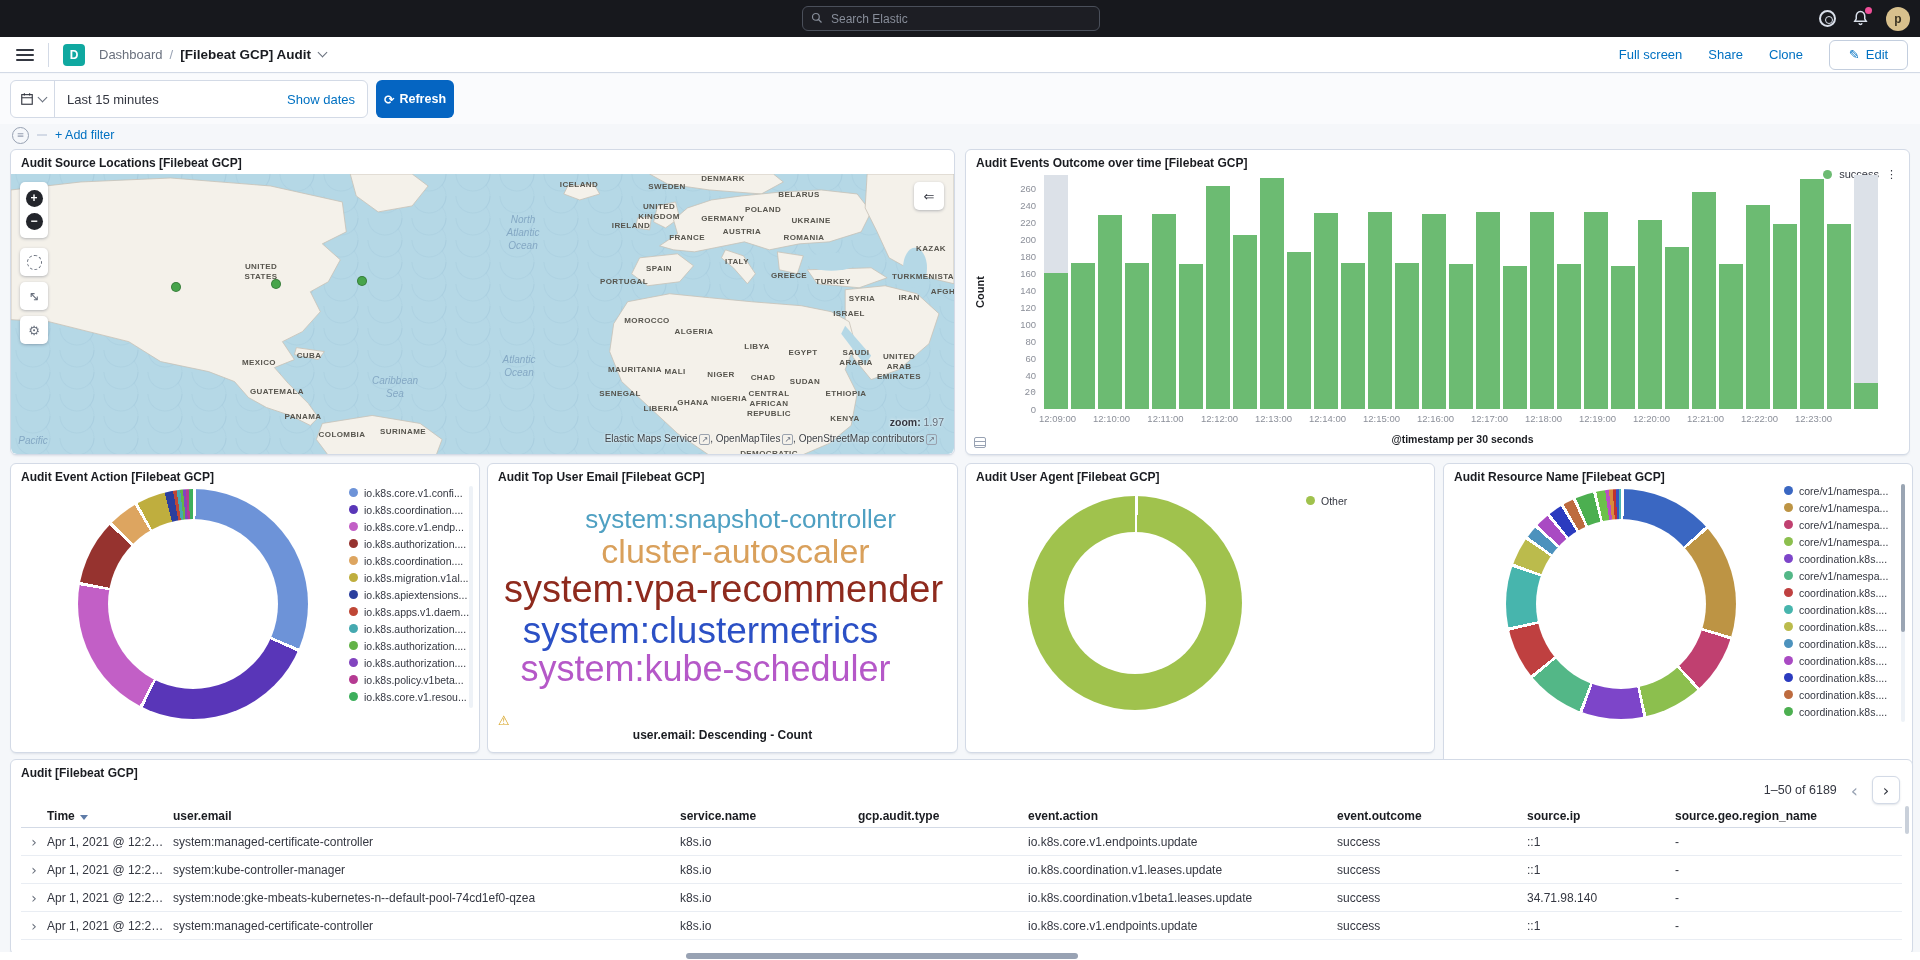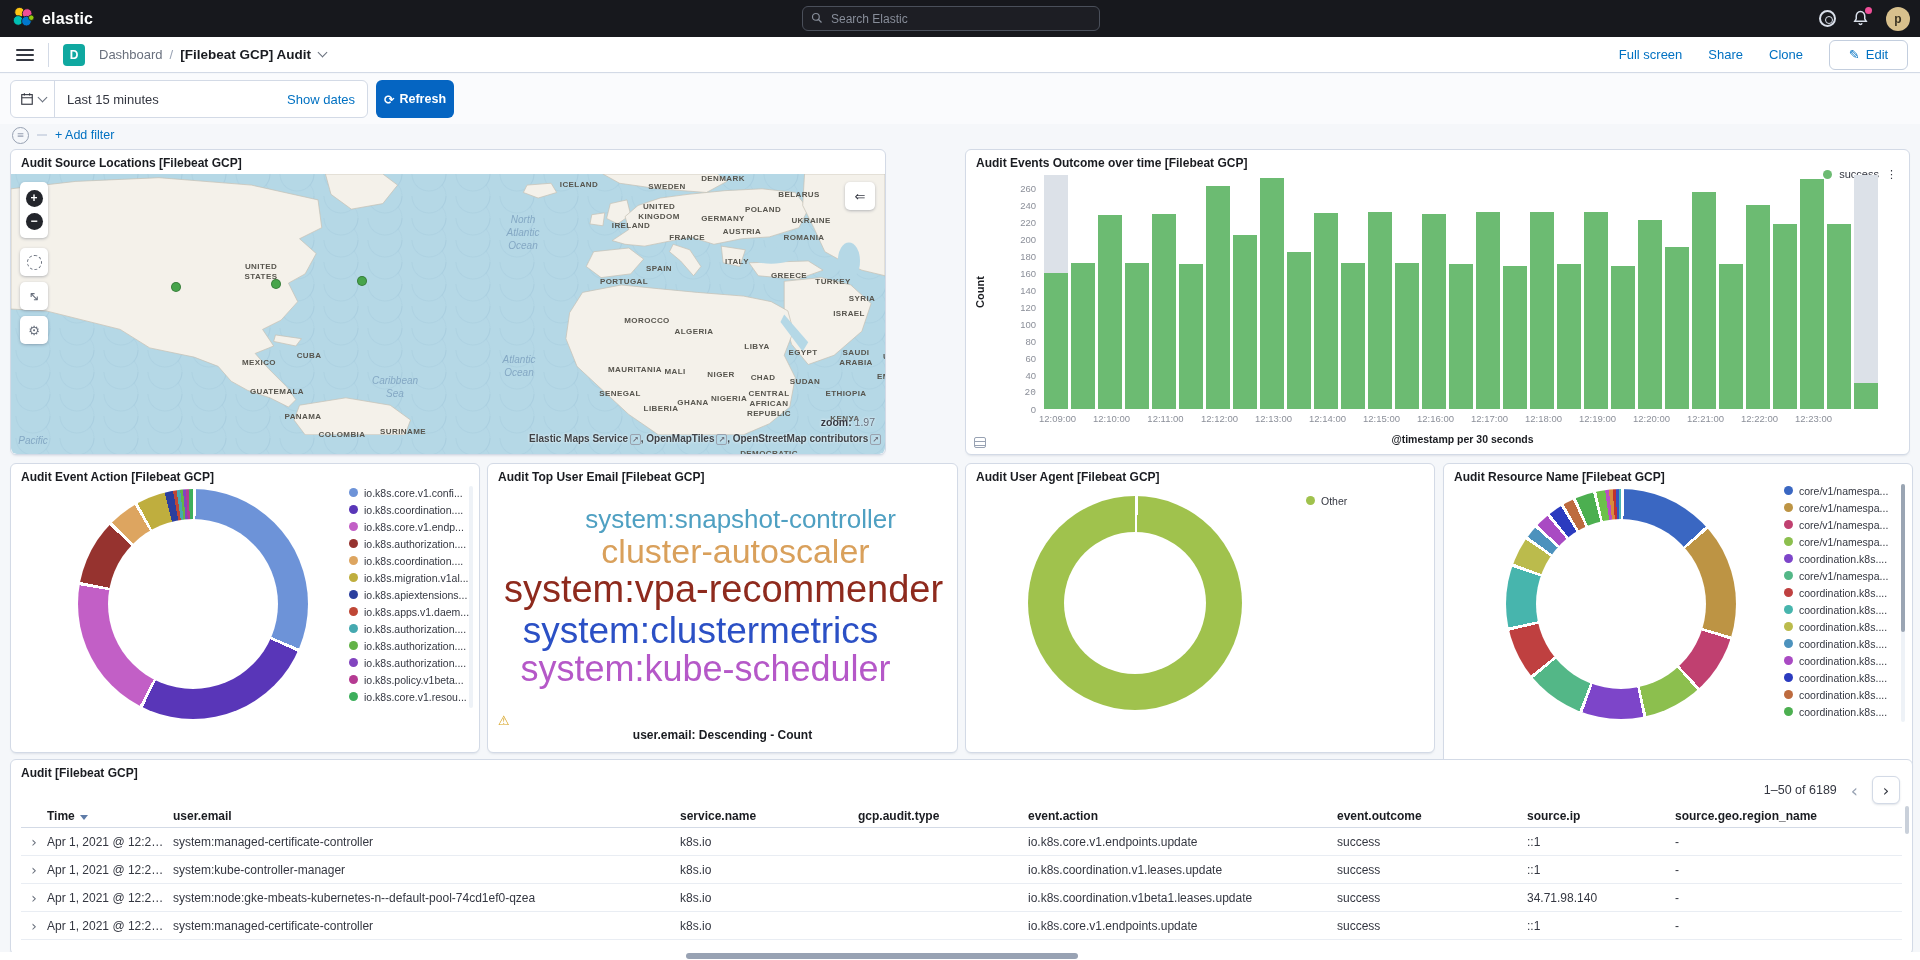--- a/index.html
+++ b/index.html
@@ -56,21 +56,21 @@
 
   
   .filterbar{position:absolute;left:0;top:124px;height:22px;display:flex;align-items:center;gap:8px;padding-left:12px;}
   .filter-circle{width:17px;height:17px;border:1.6px solid #98A2B3;border-radius:50%;color:#98A2B3;font-size:9px;line-height:14px;text-align:center;}
   .filter-dash{width:10px;height:2px;background:#D3DAE6;}
   .add-filter{color:#0071C2;font-size:12.5px;cursor:pointer;}
 
   
   .panel{position:absolute;background:#fff;border:1px solid #D3DAE6;border-radius:6px;box-shadow:0 2px 2px -1px rgba(152,162,179,.25);}
   .panel-title{position:absolute;left:0;top:0;right:0;padding:6px 10px;font-size:12px;font-weight:700;color:#1A1C21;z-index:5;}
-  #panel-map{left:10px;top:149px;width:876px;height:306px;overflow:hidden;}
+  #panel-map{left:10px;top:149px;width:945px;height:306px;overflow:hidden;}
   #panel-bar{left:965px;top:149px;width:945px;height:306px;}
   #panel-action{left:10px;top:463px;width:470px;height:290px;}
   #panel-tag{left:487px;top:463px;width:471px;height:290px;}
   #panel-agent{left:965px;top:463px;width:470px;height:290px;}
   #panel-resource{left:1443px;top:463px;width:470px;height:308px;}
   #panel-table{left:10px;top:759px;width:1903px;height:196px;}
 
   
   .map-area{position:absolute;left:0;top:24px;right:0;bottom:0;background:#B5D8E6;border-radius:0 0 6px 6px;overflow:hidden;
     background-image:
@@ -85,21 +85,21 @@
   .map-dot{position:absolute;width:10px;height:10px;border-radius:50%;background:#47A44B;border:1px solid rgba(38,92,41,.55);transform:translate(-50%,-50%);cursor:pointer;}
   .map-btn{position:absolute;background:#fff;border-radius:5px;box-shadow:0 1px 3px rgba(60,70,90,.35);display:flex;align-items:center;justify-content:center;cursor:pointer;}
   .zoombox{left:9px;top:8px;width:28px;height:56px;flex-direction:column;gap:6px;}
   .zoom-circle{width:17px;height:17px;border-radius:50%;background:#23252B;color:#fff;font-size:12px;line-height:16px;text-align:center;font-weight:700;}
   .sq-btn{width:28px;height:28px;color:#69707D;}
   .crosshair{width:15px;height:15px;border:1.6px dashed #69707D;border-radius:50%;}
   .measure{transform:rotate(45deg);font-size:13px;color:#69707D;}
   .collapse-btn{right:10px;top:8px;width:30px;height:28px;color:#343741;font-size:13px;}
   .map-zoomtext{position:absolute;right:10px;bottom:26px;font-size:10.5px;color:#69707D;text-shadow:0 0 3px #fff;}
   .map-zoomtext b{color:#343741;}
-  .map-attrib{position:absolute;right:4px;bottom:10px;font-size:10px;font-weight:700;color:#3F4247;text-shadow:0 0 3px #fff;}
+  .map-attrib{position:absolute;right:17px;bottom:10px;font-size:10px;font-weight:400;color:#3F4247;text-shadow:0 0 3px #fff;}
   .ext{font-size:8px;color:#69707D;border:1px solid #9AA2AE;border-radius:2px;padding:0 1px;margin-left:2px;}
 
   
   .bar-ylabel{position:absolute;left:14px;top:142px;transform:translate(-50%,-50%) rotate(-90deg);font-size:11px;font-weight:700;color:#1A1C21;}
   .bar-yaxis{position:absolute;left:8px;top:25px;width:62px;height:234px;}
   .ytick{position:absolute;right:0;width:62px;text-align:right;font-size:9.5px;color:#8B8F99;transform:translateY(-50%);}
   .bar-plot{position:absolute;left:78px;top:25px;width:837px;height:234px;display:flex;align-items:flex-end;}
   .bar-slot{flex:1;height:100%;position:relative;}
   .bar-track{position:absolute;left:0;right:3px;top:0;bottom:0;background:#DCE1E8;}
   .bar{position:absolute;left:0;right:3px;bottom:0;}
@@ -147,32 +147,20 @@
 
   .hscroll{position:absolute;left:0;bottom:0;width:1920px;height:8px;background:#FFFFFF;}
   .hscroll-thumb{position:absolute;left:686px;top:1px;width:392px;height:6px;border-radius:3px;background:#98A2B3;}
 </style>
 </head>
 <body>
 
 <div class="screen">
 
   <div class="topbar">
-    <div class="brand">
-      <span>
-        <svg width="22" height="22" viewBox="0 0 32 32">
-          <circle cx="11" cy="9" r="7" fill="#FEC514" stroke="#17181D" stroke-width="1.2"></circle>
-          <circle cx="22" cy="11" r="7" fill="#F04E98" stroke="#17181D" stroke-width="1.2"></circle>
-          <circle cx="9" cy="21" r="7" fill="#00BFB3" stroke="#17181D" stroke-width="1.2"></circle>
-          <circle cx="21" cy="22" r="7" fill="#0077CC" stroke="#17181D" stroke-width="1.2"></circle>
-          <circle cx="28" cy="17" r="4" fill="#93C90E" stroke="#17181D" stroke-width="1.2"></circle>
-        </svg>
-      </span>
-      <span class="brand-name">elastic</span>
-    </div>
     <div class="top-search">
       <span>
         <svg width="12" height="12" viewBox="0 0 16 16">
             <circle cx="6.5" cy="6.5" r="4.5" fill="none" stroke="#878D99" stroke-width="1.6"></circle>
             <line x1="10" y1="10" x2="14" y2="14" stroke="#878D99" stroke-width="1.6"></line>
           </svg>
       </span>
       <input placeholder="Search Elastic" style="">
     </div>
     <div class="top-icons">

